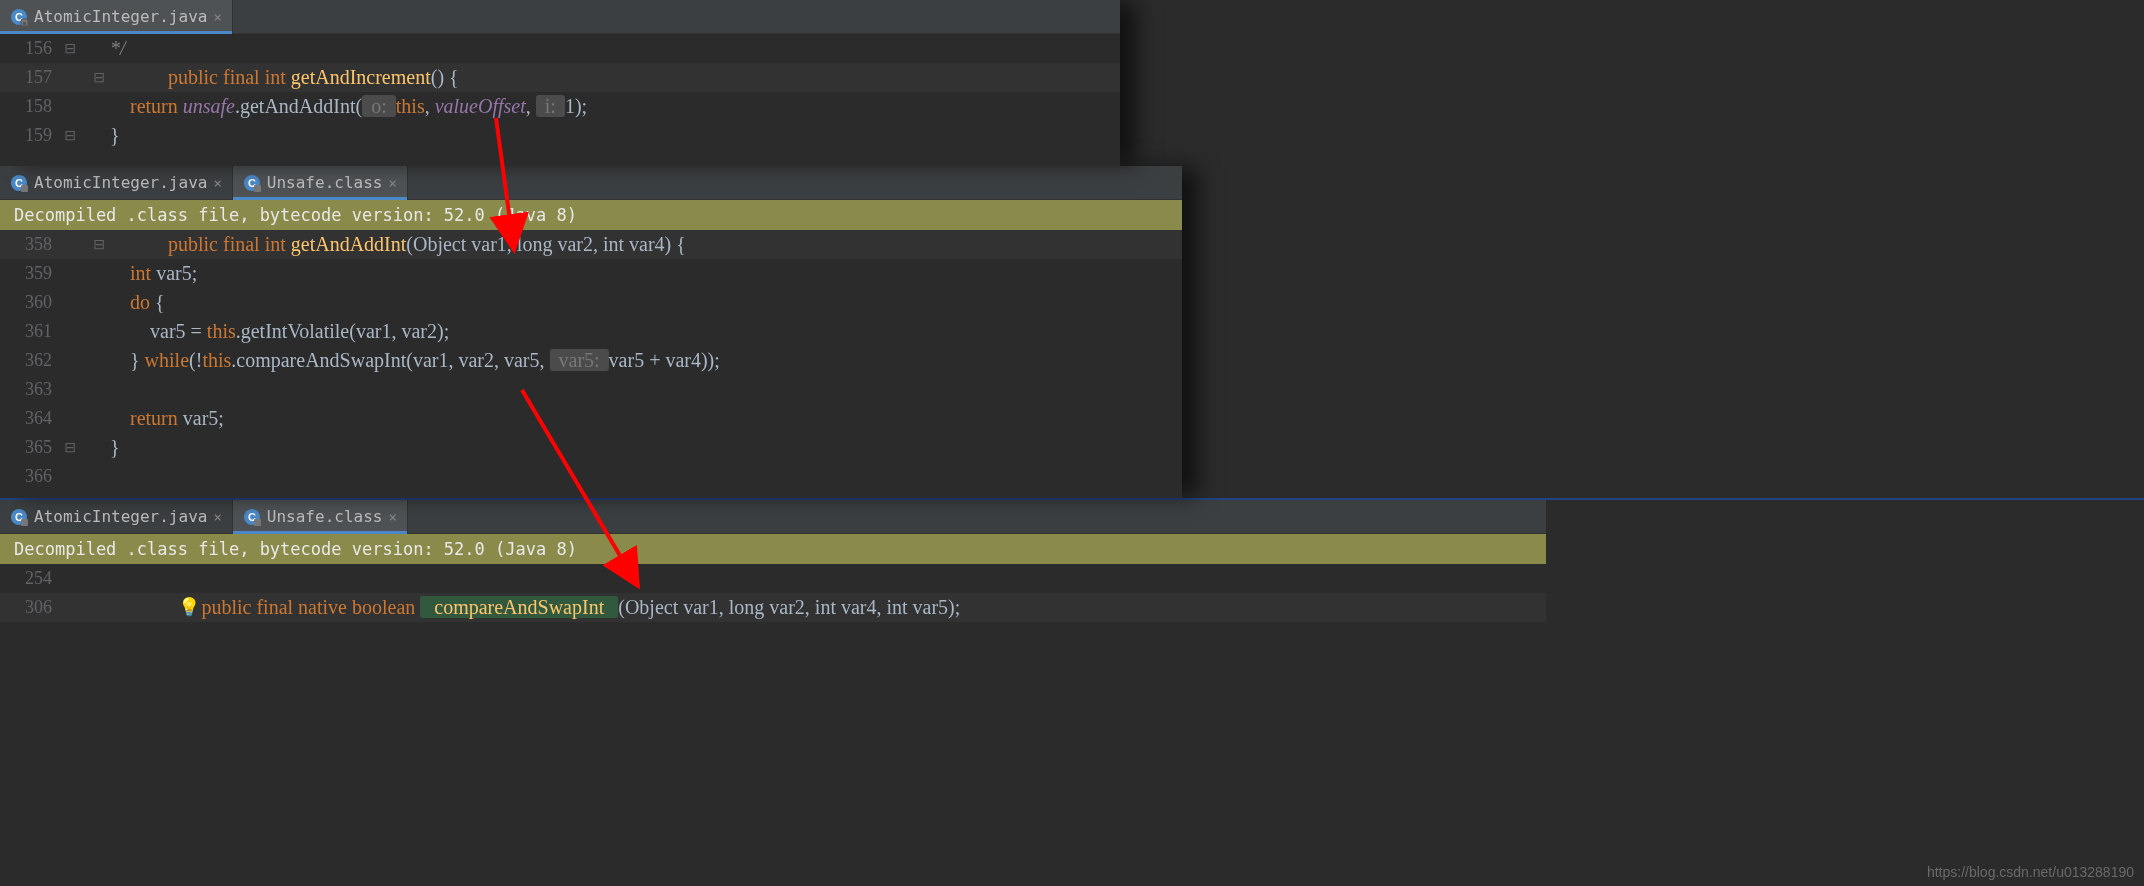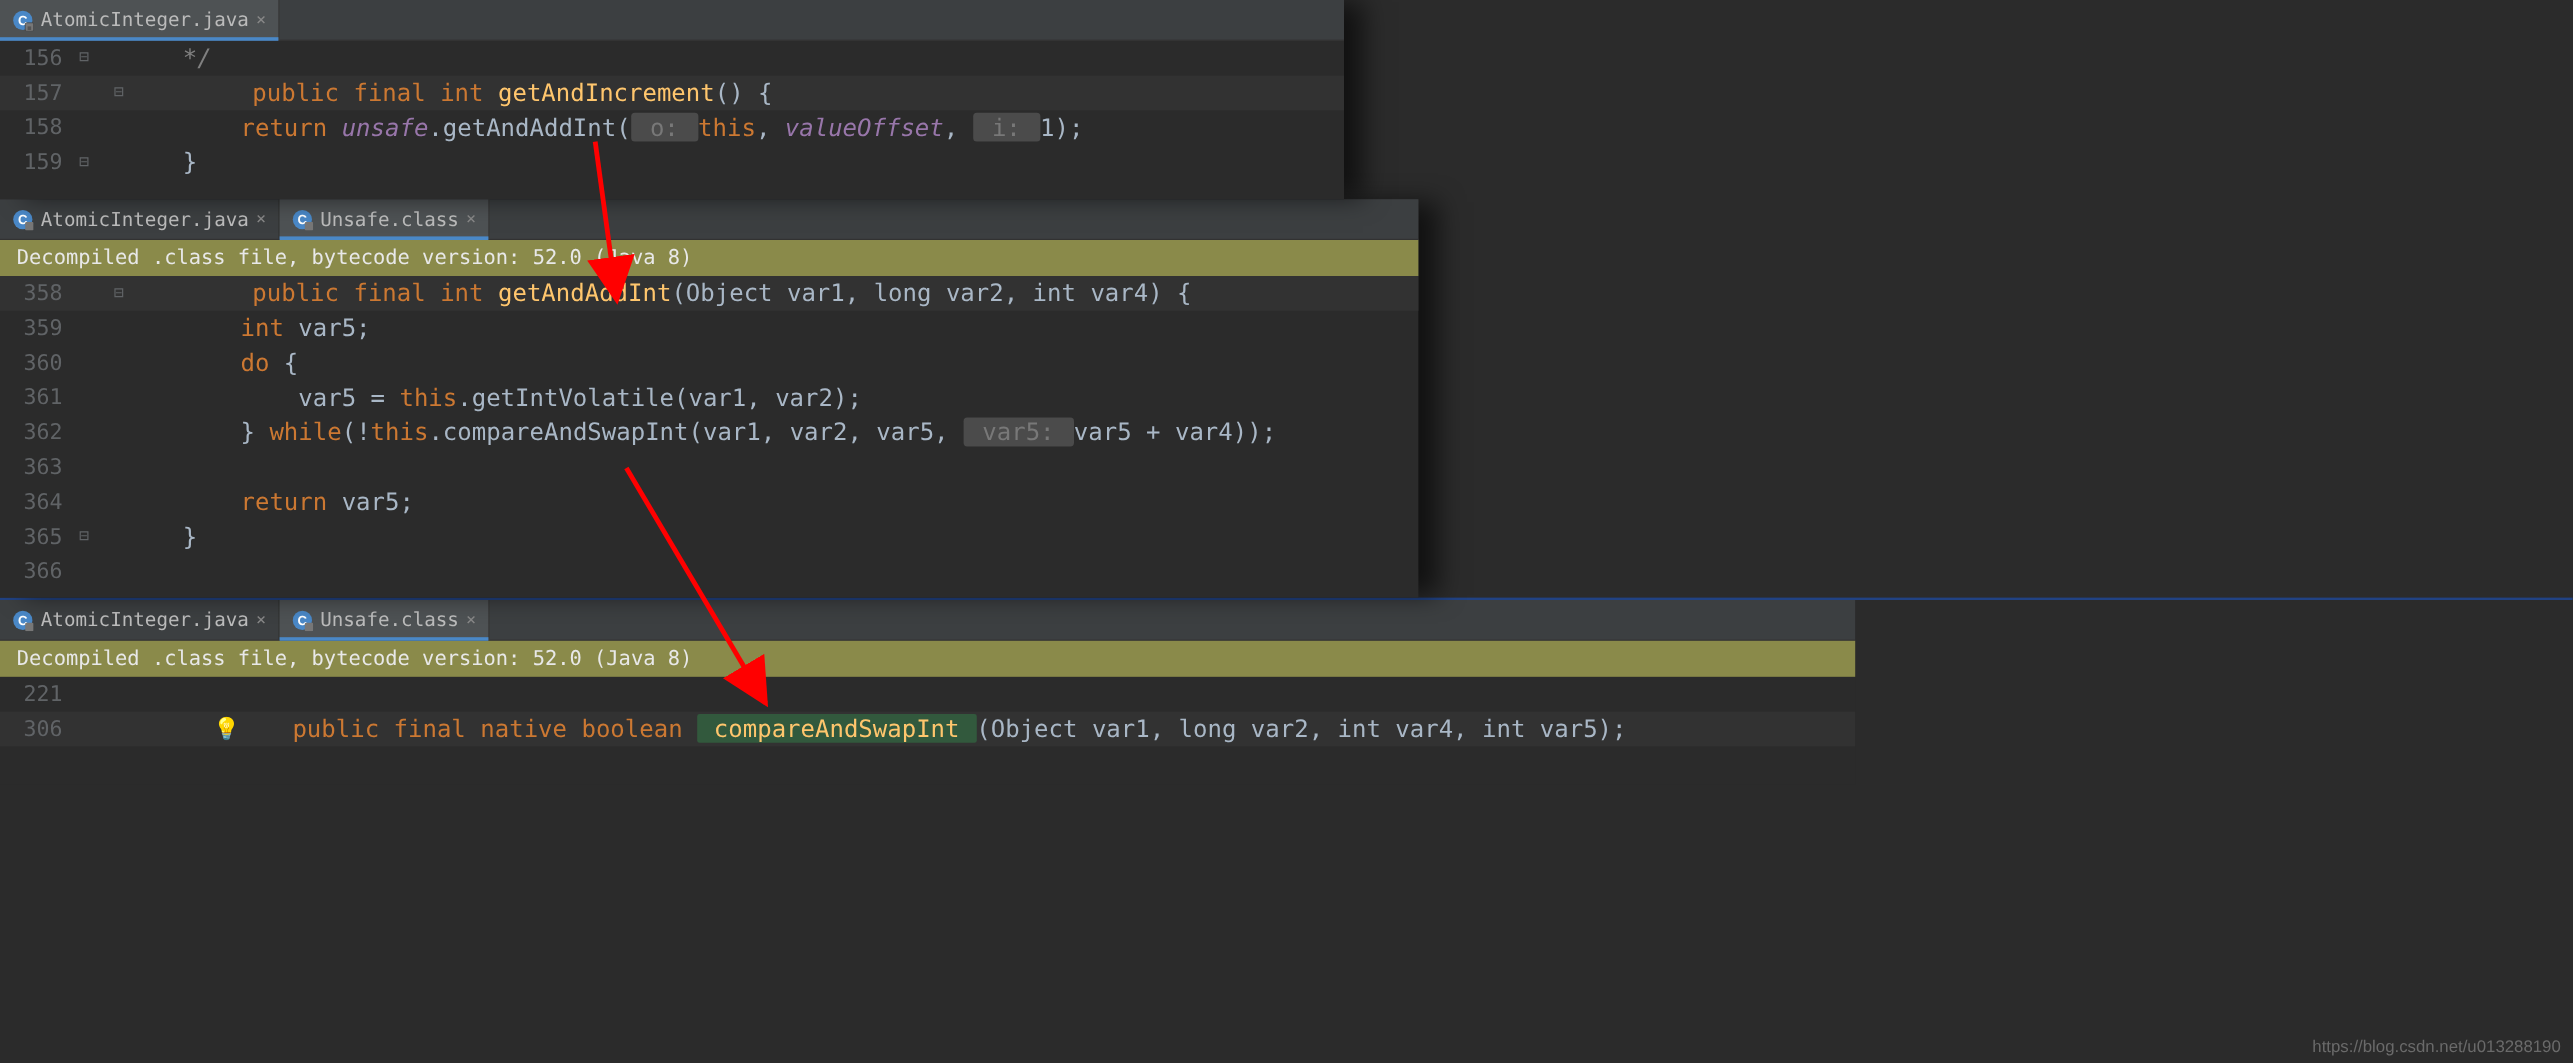--- a/index.html
+++ b/index.html
@@ -73,20 +73,21 @@
     display: flex;
     align-items: center;
   }
 
   .code-line {
     display: flex;
     align-items: center;
     height: 29px;
     line-height: 29px;
     white-space: pre;
+    font-family: Liberation Serif, serif;
   }
 
   .gutter {
     width: 60px;
     text-align: right;
     color: #606366;
     padding-right: 8px;
     flex-shrink: 0;
     font-size: 18px;
     user-select: none;
@@ -312,21 +313,21 @@
       </span>
       <span>Unsafe.class</span>
       <span class="close">×</span>
     </div>
   </div>
   <div class="notification-bar">
     <span>Decompiled .class file, bytecode version: 52.0 (Java 8)</span>
   </div>
   <div>
     <div class="code-line">
-      <div class="gutter">221</div>
+      <div class="gutter">254</div>
       <div class="fold-col"></div>
       <div class="code-content"></div>
     </div>
     <div class="code-line linebg-highlight" style="position:relative;">
       <div class="gutter">306</div>
       <div class="fold-col"></div>
       <span class="bulb" style="position:static;margin-left:40px;margin-right:-58px;">💡</span>
       <div class="code-content">      <span class="kw">public</span> <span class="kw">final</span> <span class="kw">native</span> <span class="kw">boolean</span> <span class="methdecl highlight-box">compareAndSwapInt</span><span>(Object var1, long var2, int var4, int var5);</span></div>
     </div>
   </div>

